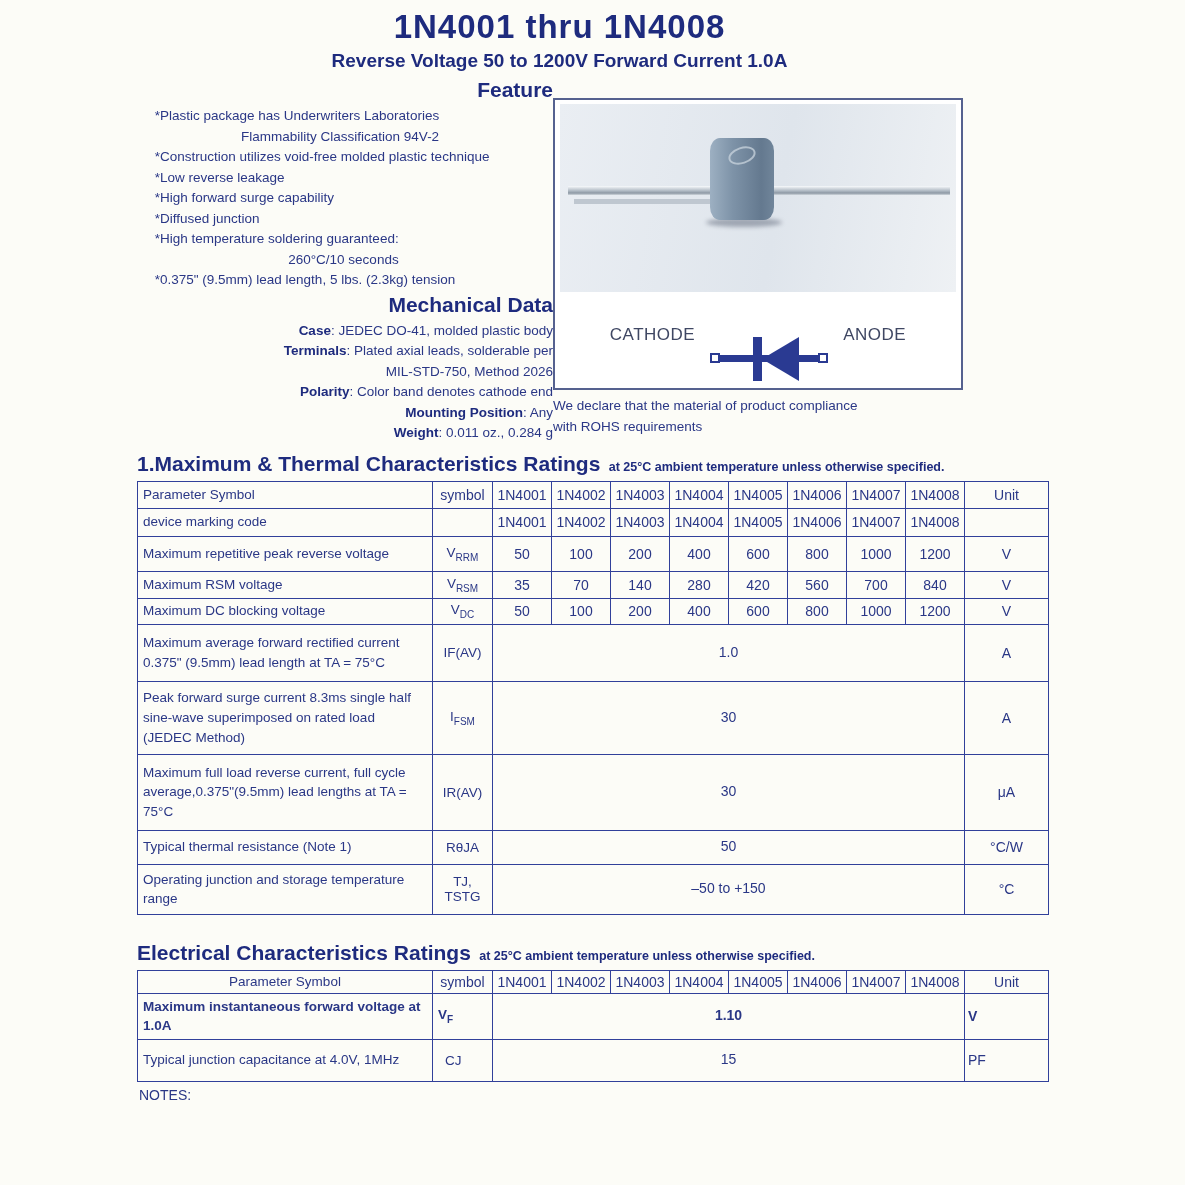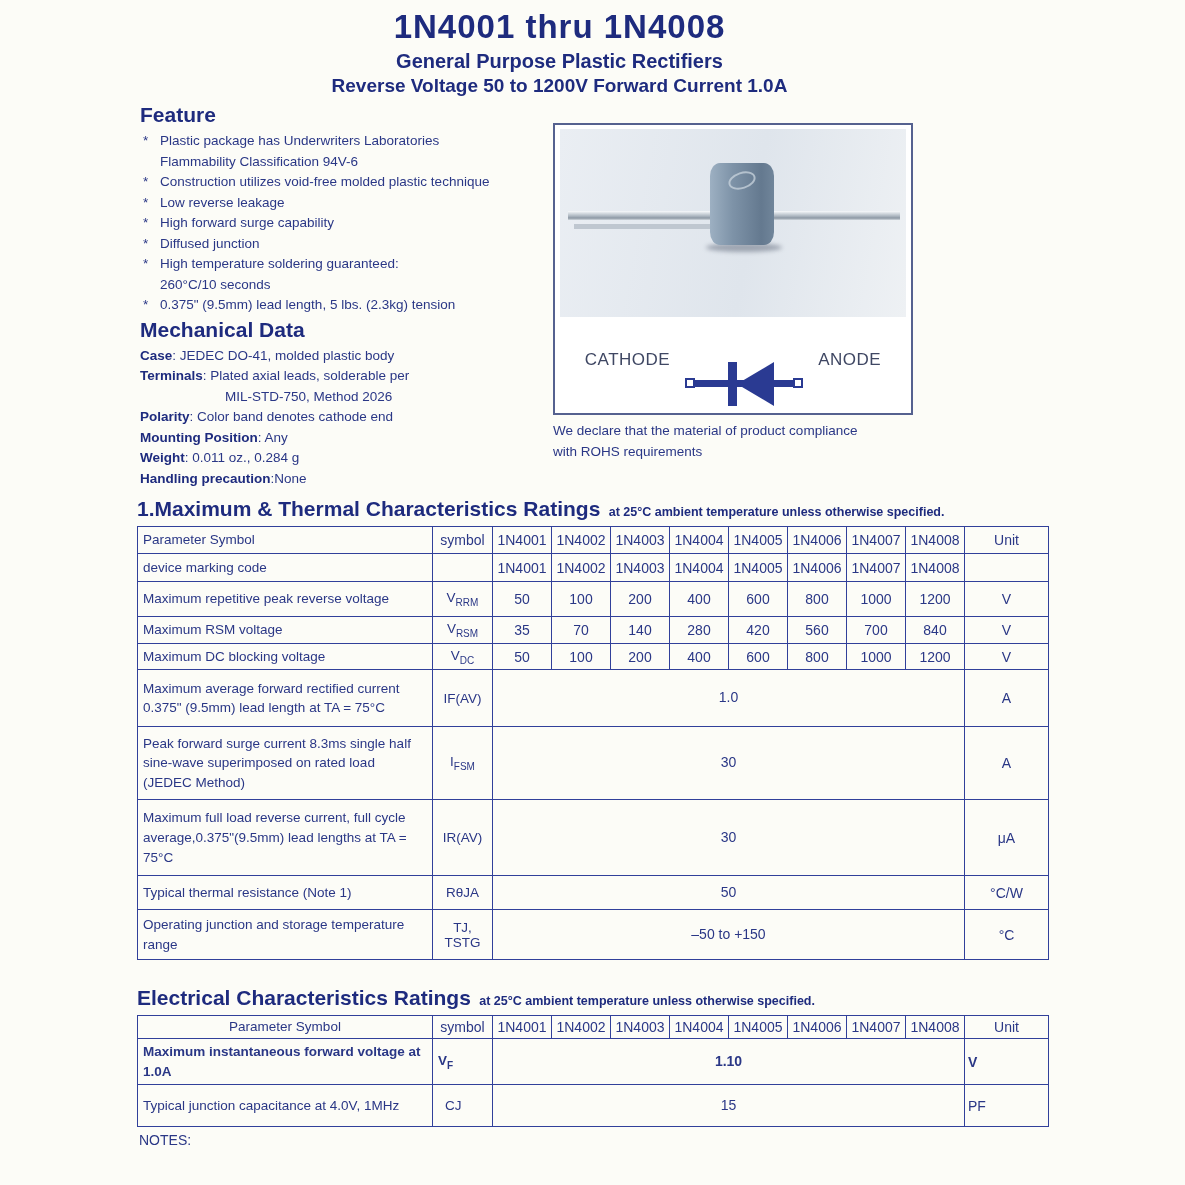--- a/index.html
+++ b/index.html
@@ -13,35 +13,35 @@
   .page{width:1185px;height:1185px;box-sizing:border-box;padding:6px 137px 0 137px;}
 
   
   .doc-header{width:845px;text-align:center;}
   .doc-title{font-size:33px;font-weight:bold;color:#1e2b7e;margin:2px 0 4px 0;letter-spacing:1px;}
   .doc-sub1{font-size:20px;font-weight:bold;color:#1e2b7e;margin:0 0 2px 0;}
   .doc-sub2{font-size:19px;font-weight:bold;color:#1e2b7e;margin:0;}
 
   
   .top-cols{display:flex;align-items:flex-start;margin-top:4px;}
-  .left-col{width:416px;}
+  .left-col{width:416px;text-align:right;}
   .right-col{width:362px;margin-left:0px;margin-top:22px;}
 
   h2.blk{font-size:21px;font-weight:bold;color:#1e2b7e;margin:2px 0 4px 3px;}
   .feature-list{list-style:none;margin:0 0 2px 0;padding:0 0 0 6px;}
   .feature-list li{display:flex;font-size:13.5px;line-height:1.52;color:#2a3786;}
   .feature-list .star{width:17px;flex:0 0 17px;}
   .feature-list .ftxt{white-space:pre-line;}
 
   .mech{margin-left:3px;font-size:13.5px;line-height:1.52;color:#2a3786;}
   .mech-line b{color:#1e2b7e;}
   .mech-cont{margin-left:85px;}
 
   
-  .photo-box{width:360px;height:292px;border:2px solid #55618f;background:#ffffff;box-sizing:border-box;}
+  .photo-box{width:410px;height:292px;border:2px solid #55618f;background:#ffffff;box-sizing:border-box;}
   .photo{margin:4px 5px 0 5px;height:188px;position:relative;overflow:hidden;
          background:linear-gradient(100deg,#eaeef3 0%,#dfe5ec 55%,#eef1f4 100%);}
   .lead-main{position:absolute;top:82px;left:8px;right:6px;height:9px;
          background:linear-gradient(180deg,#f8fafc 0%,#aeb8c2 55%,#8d98a4 78%,#cfd6dc 100%);}
   .lead-reflection{position:absolute;top:95px;left:14px;width:160px;height:5px;background:#bfc7d0;}
   .diode-body{position:absolute;top:34px;left:150px;width:64px;height:82px;
          border-radius:10px/13px;
          background:linear-gradient(90deg,#9db0c2 0%,#7e93a8 35%,#64798f 80%,#70859a 100%);}
   .diode-body::before{content:"";position:absolute;top:9px;left:18px;width:24px;height:13px;
          border:2px solid #c9d4de;border-radius:50%;transform:rotate(-18deg);opacity:.75;}
@@ -79,32 +79,31 @@
   .sec2-gap{margin-top:26px;}
   .notes{font-size:14px;color:#2a3786;margin:5px 0 0 2px;}
 </style>
 </head>
 <body>
 
 <div class="page">
 
   <div class="doc-header">
     <div class="doc-title">1N4001  thru 1N4008</div>
-    <div class="doc-sub1">General Purpose Plastic Rectifiers</div>
     <div class="doc-sub2">Reverse Voltage 50 to 1200V Forward Current 1.0A</div>
   </div>
 
   <div class="top-cols">
     <div class="left-col">
       <h2 class="blk">Feature</h2>
       <ul class="feature-list">
         <li>
             <span class="star">*</span>
             <span class="ftxt">Plastic package has Underwriters Laboratories
-Flammability Classification 94V-6</span>
+Flammability Classification 94V-2</span>
           </li>
         <li>
             <span class="star">*</span>
             <span class="ftxt">Construction utilizes void-free molded plastic technique</span>
           </li>
         <li>
             <span class="star">*</span>
             <span class="ftxt">Low reverse leakage</span>
           </li>
         <li>
@@ -126,21 +125,20 @@
           </li>
       </ul>
       <h2 class="blk">Mechanical Data</h2>
       <div class="mech">
         <div class="mech-line"><b>Case</b><span>:  JEDEC DO-41, molded plastic body</span></div>
         <div class="mech-line"><b>Terminals</b><span>: Plated axial leads, solderable per</span></div>
         <div class="mech-cont">MIL-STD-750, Method 2026</div>
         <div class="mech-line"><b>Polarity</b><span>: Color band denotes cathode end</span></div>
         <div class="mech-line"><b>Mounting Position</b><span>: Any</span></div>
         <div class="mech-line"><b>Weight</b><span>: 0.011 oz., 0.284 g</span></div>
-        <div class="mech-line"><b>Handling precaution</b><span>:None</span></div>
       </div>
     </div>
 
     <div class="right-col">
       <div class="photo-box">
         <div class="photo">
           <div class="lead-main"></div>
           <div class="lead-reflection"></div>
           <div class="diode-shadow"></div>
           <div class="diode-body"></div>

